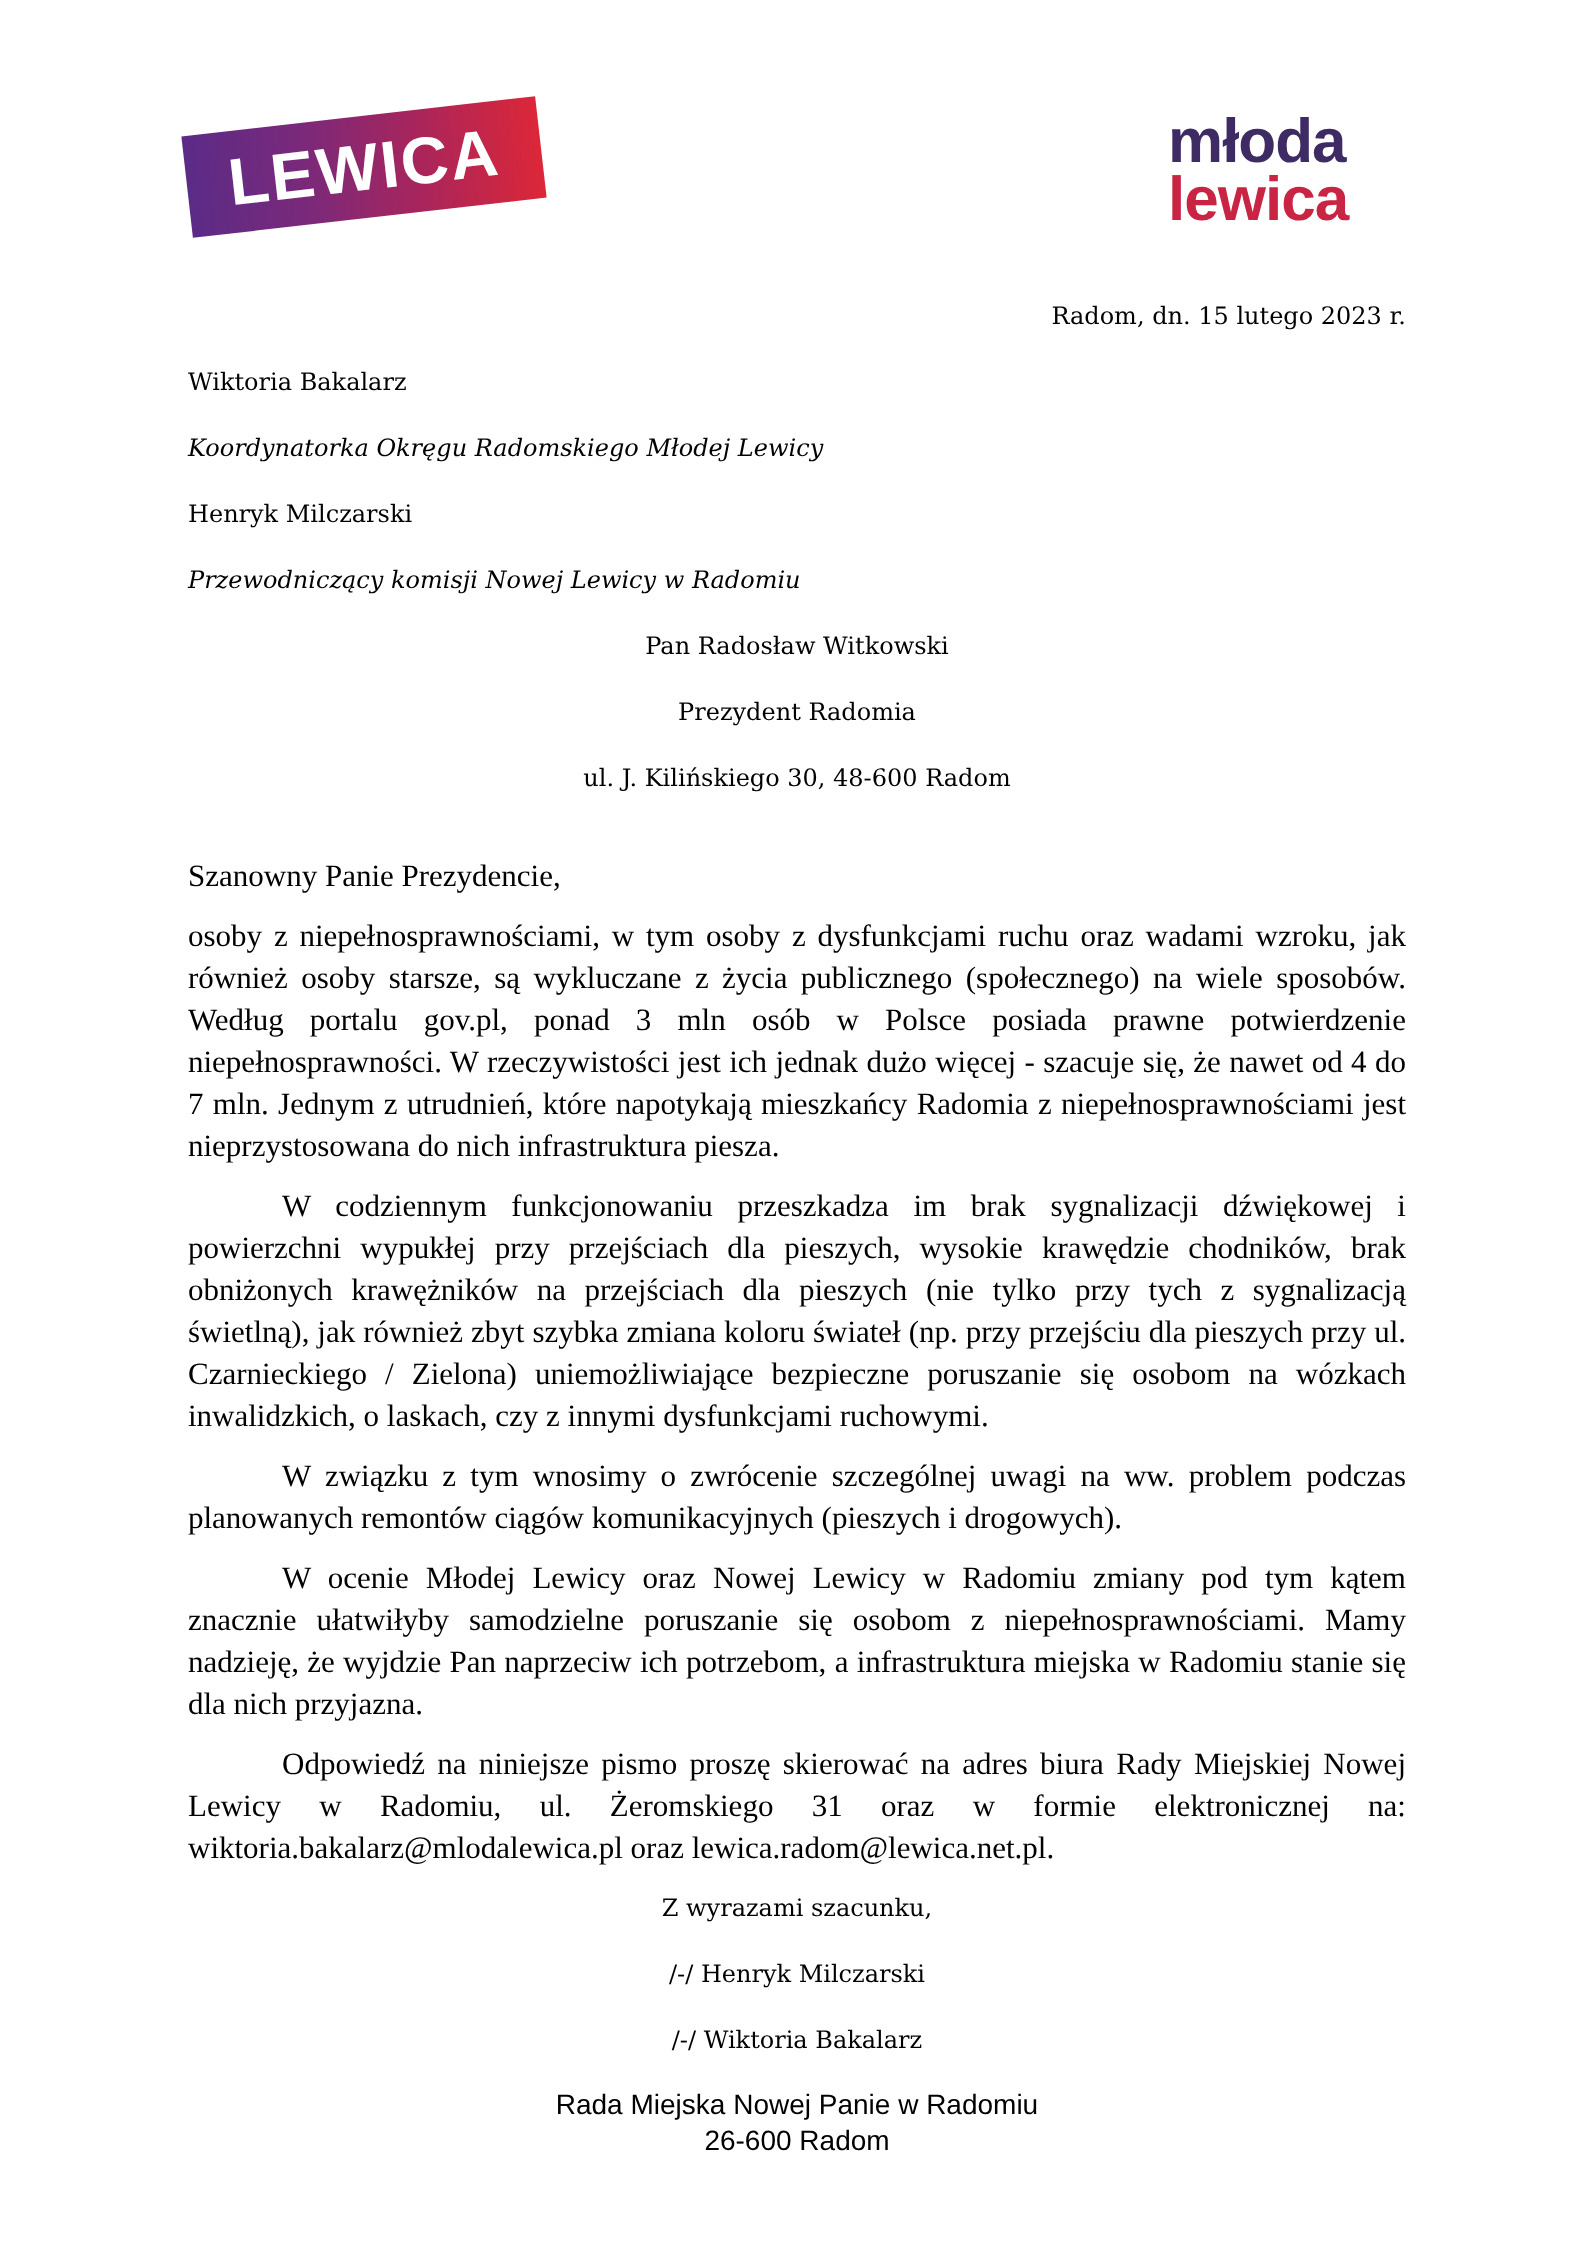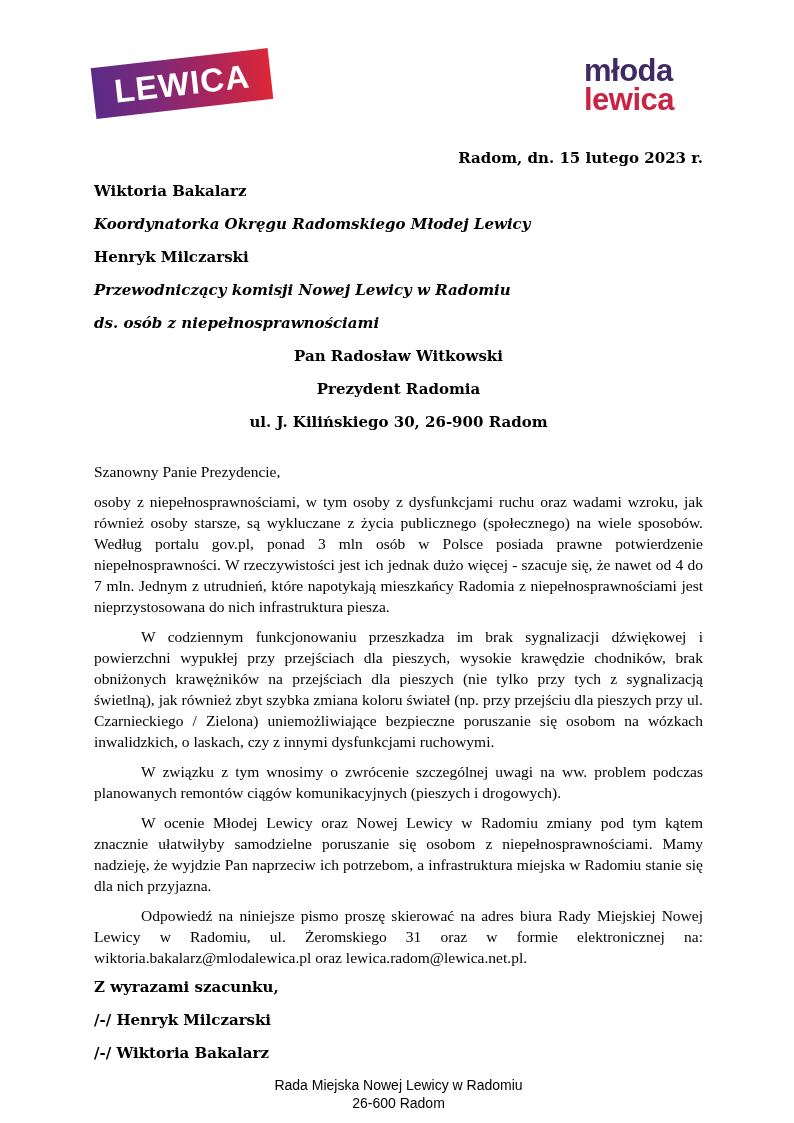--- a/index.html
+++ b/index.html
@@ -48,34 +48,33 @@
   .logo-mloda .ml1 { display: block; font-size: 31px; color: #3e2b63; }
   .logo-mloda .ml2 { display: block; font-size: 31px; color: #c92443; }
 
   
   .content {
     padding: 148px 91px 0 94px;
   }
 
   .hdr {
     font-family: "DejaVu Serif", serif;
-    font-size: 15px;
+    font-size: 12px;
     line-height: 21px;
-    font-weight: bold;
   }
   .date {
     text-align: right;
     margin-bottom: 12px;
   }
   .sender p, .recipient p, .closing p {
     margin: 0 0 12px 0;
   }
   .italic { font-style: italic; }
   .recipient { text-align: center; }
-  .closing { text-align: left; margin-top: 3px; }
+  .closing { text-align: center; margin-top: 3px; }
 
   .salutation {
     font-family: "Liberation Serif", serif;
     font-size: 15.5px;
     line-height: 21px;
     margin-top: 28px;
     margin-bottom: 9px;
   }
 
   .para {
@@ -112,44 +111,43 @@
 
   <div class="content">
 
     <p class="hdr date">Radom, dn. 15 lutego 2023 r.</p>
 
     <div class="sender hdr">
       <p>Wiktoria Bakalarz</p>
       <p class="italic">Koordynatorka Okręgu Radomskiego Młodej Lewicy</p>
       <p>Henryk Milczarski</p>
       <p class="italic">Przewodniczący komisji Nowej Lewicy w Radomiu</p>
-      <p class="italic">ds. osób z niepełnosprawnościami</p>
     </div>
 
     <div class="recipient hdr">
       <p>Pan Radosław Witkowski</p>
       <p>Prezydent Radomia</p>
-      <p>ul. J. Kilińskiego 30, 26-900 Radom</p>
+      <p>ul. J. Kilińskiego 30, 48-600 Radom</p>
     </div>
 
     <p class="salutation">Szanowny Panie Prezydencie,</p>
 
     <div class="body-text">
       <p class="para">osoby z niepełnosprawnościami, w tym osoby z dysfunkcjami ruchu oraz wadami wzroku, jak również osoby starsze, są wykluczane z życia publicznego (społecznego) na wiele sposobów. Według portalu gov.pl, ponad 3 mln osób w Polsce posiada prawne potwierdzenie niepełnosprawności. W rzeczywistości jest ich jednak dużo więcej - szacuje się, że nawet od 4 do 7 mln. Jednym z utrudnień, które napotykają mieszkańcy Radomia z niepełnosprawnościami jest nieprzystosowana do nich infrastruktura piesza.</p>
       <p class="para indented">W codziennym funkcjonowaniu przeszkadza im brak sygnalizacji dźwiękowej i powierzchni wypukłej przy przejściach dla pieszych, wysokie krawędzie chodników, brak obniżonych krawężników na przejściach dla pieszych (nie tylko przy tych z sygnalizacją świetlną), jak również zbyt szybka zmiana koloru świateł (np. przy przejściu dla pieszych przy ul. Czarnieckiego / Zielona) uniemożliwiające bezpieczne poruszanie się osobom na wózkach inwalidzkich, o laskach, czy z innymi dysfunkcjami ruchowymi.</p>
       <p class="para indented">W związku z tym wnosimy o zwrócenie szczególnej uwagi na ww. problem podczas planowanych remontów ciągów komunikacyjnych (pieszych i drogowych).</p>
       <p class="para indented">W ocenie Młodej Lewicy oraz Nowej Lewicy w Radomiu zmiany pod tym kątem znacznie ułatwiłyby samodzielne poruszanie się osobom z niepełnosprawnościami. Mamy nadzieję, że wyjdzie Pan naprzeciw ich potrzebom, a infrastruktura miejska w Radomiu stanie się dla nich przyjazna.</p>
       <p class="para indented">Odpowiedź na niniejsze pismo proszę skierować na adres biura Rady Miejskiej Nowej Lewicy w Radomiu, ul. Żeromskiego 31 oraz w formie elektronicznej na: wiktoria.bakalarz@mlodalewica.pl oraz lewica.radom@lewica.net.pl.</p>
     </div>
 
     <div class="closing hdr">
       <p>Z wyrazami szacunku,</p>
       <p>/-/ Henryk Milczarski</p>
       <p>/-/ Wiktoria Bakalarz</p>
     </div>
 
     <div class="footer">
-      <p>Rada Miejska Nowej Lewicy w Radomiu</p>
+      <p>Rada Miejska Nowej Panie w Radomiu</p>
       <p>26-600 Radom</p>
     </div>
 
   </div>
 </div>
 
 </body></html>

